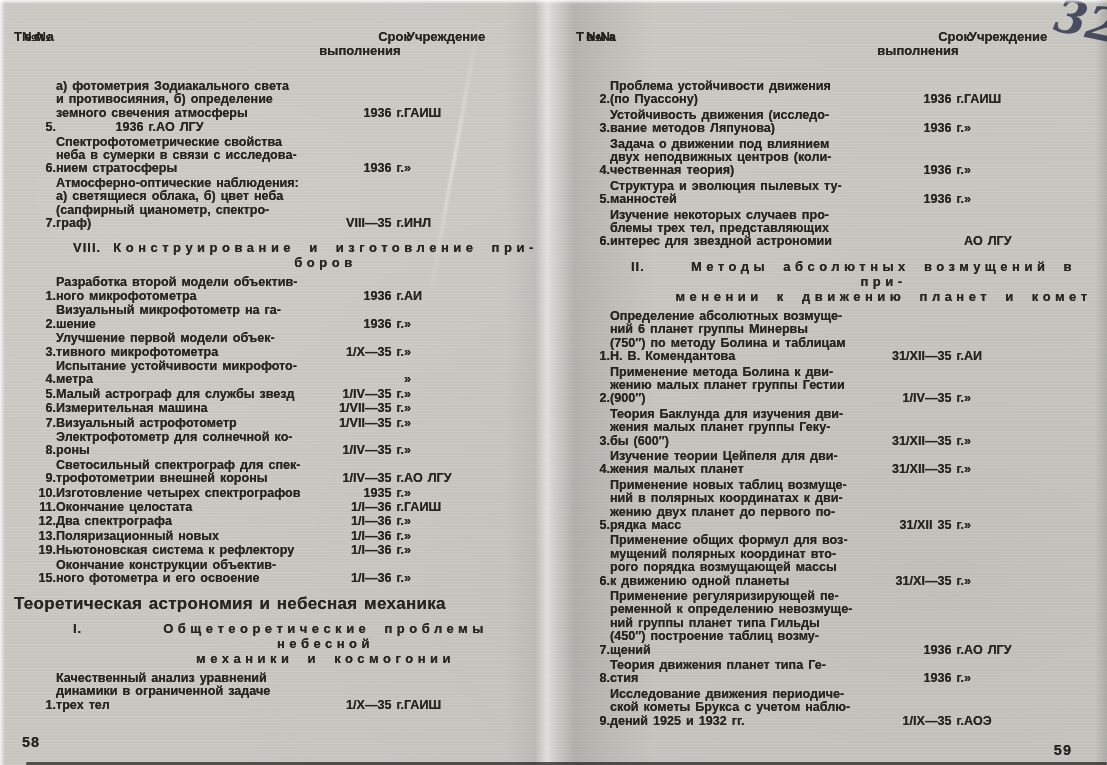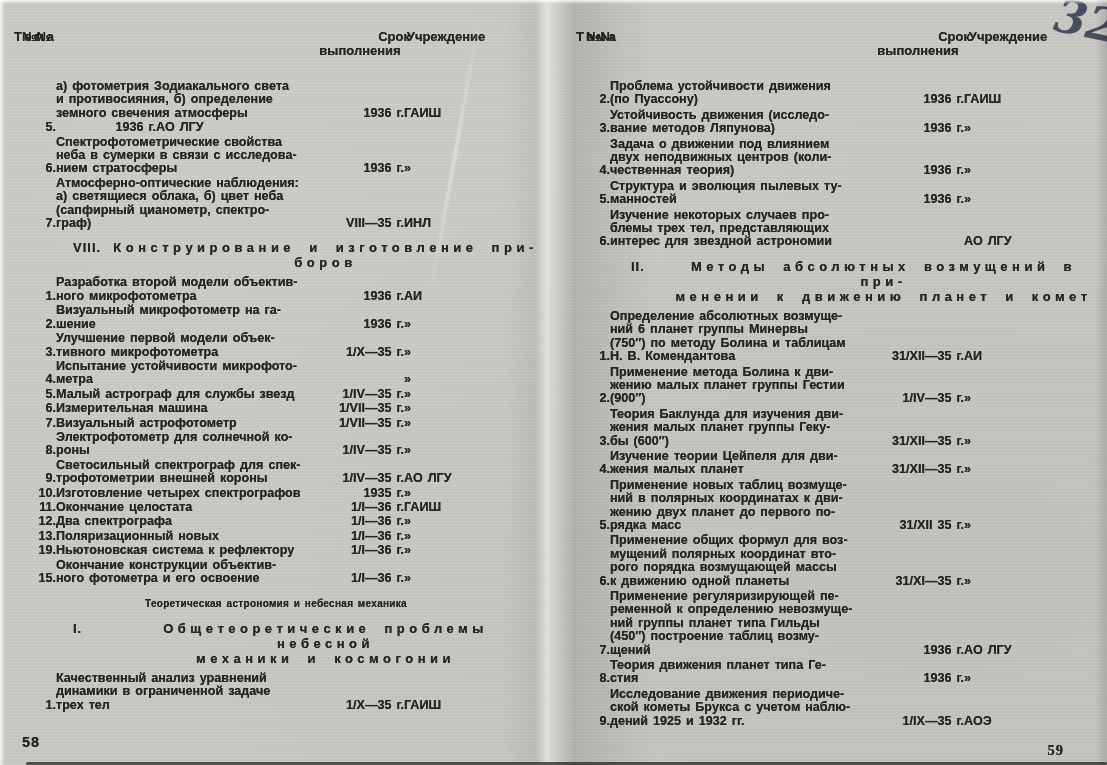--- a/index.html
+++ b/index.html
@@ -49,25 +49,25 @@
   .row{display:flex;align-items:flex-end;padding-left:var(--padl);margin-bottom:var(--rowgap);}
   .c-num{flex:none;width:var(--numw);text-align:right;}
   .c-text{flex:none;width:var(--textw);white-space:pre;}
   .c-srok{flex:none;width:var(--srokw);text-align:right;white-space:nowrap;}
   .c-org{flex:none;width:var(--orgw);white-space:nowrap;}
 
   .section{display:flex;margin:10px 0 6px;padding-left:var(--padl);font-size:13px;line-height:15px;}
   .sec-num{flex:none;width:40px;padding-left:4px;letter-spacing:1px;margin-left:43px;}
   .sec-text{flex:1;text-align:center;white-space:pre-line;letter-spacing:4.5px;word-spacing:6px;}
 
-  .title{text-align:center;margin:12px 0 0;font-size:10px;letter-spacing:0.3px;}
+  .title{text-align:left;margin:12px 0 0;font-size:17px;letter-spacing:0.3px;}
 
   .pagenum{position:absolute;font-size:14.5px;letter-spacing:1px;}
   .pagenum-left{left:8px;bottom:16px;}
-  .pagenum-right{right:32px;bottom:8px;font-family:Liberation Serif, serif;}
+  .pagenum-right{right:24px;bottom:8px;}
 
   .gutter{position:absolute;left:505px;top:0;width:150px;height:100%;pointer-events:none;
     background:linear-gradient(90deg, rgba(0,0,0,0) 0%, rgba(0,0,0,0.05) 20%,
       rgba(255,255,255,0.45) 28%, rgba(255,255,255,0.18) 33%,
       rgba(0,0,0,0.10) 46%, rgba(0,0,0,0.05) 70%, rgba(0,0,0,0) 100%);}
   .crease{position:absolute;left:478px;top:16px;width:3px;height:290px;
     background:linear-gradient(180deg, rgba(255,255,255,0), rgba(255,255,255,0.45), rgba(255,255,255,0));
     transform:rotate(10deg);transform-origin:top center;filter:blur(1px);pointer-events:none;}
   .edge-top{position:absolute;left:0;top:0;width:100%;height:4px;
     background:linear-gradient(180deg, rgba(255,255,255,0.85), rgba(255,255,255,0));pointer-events:none;}

